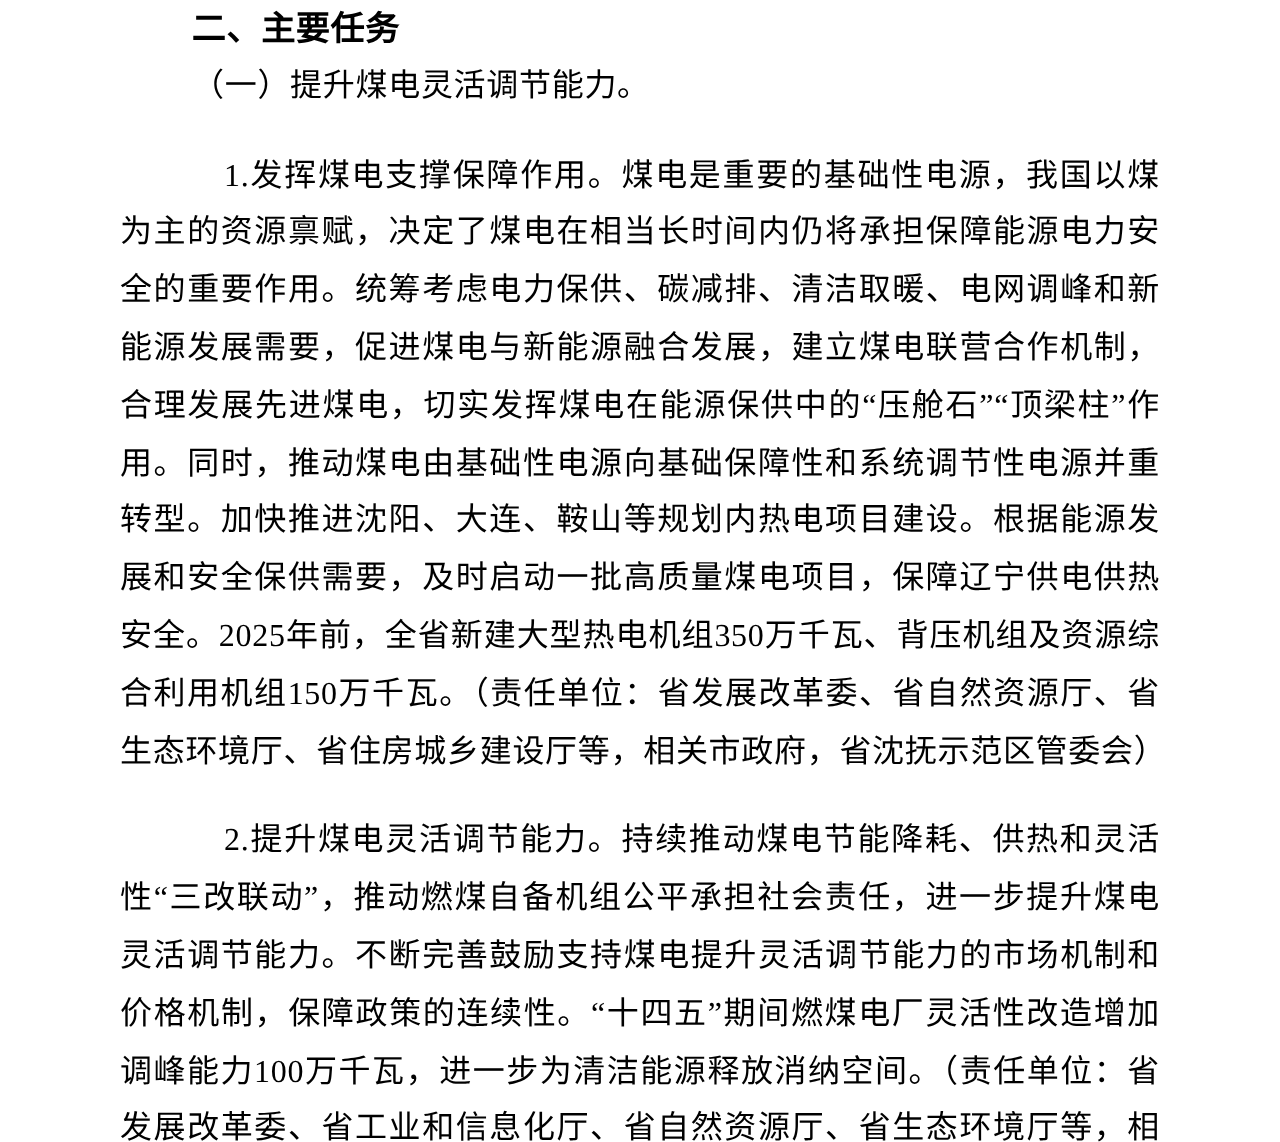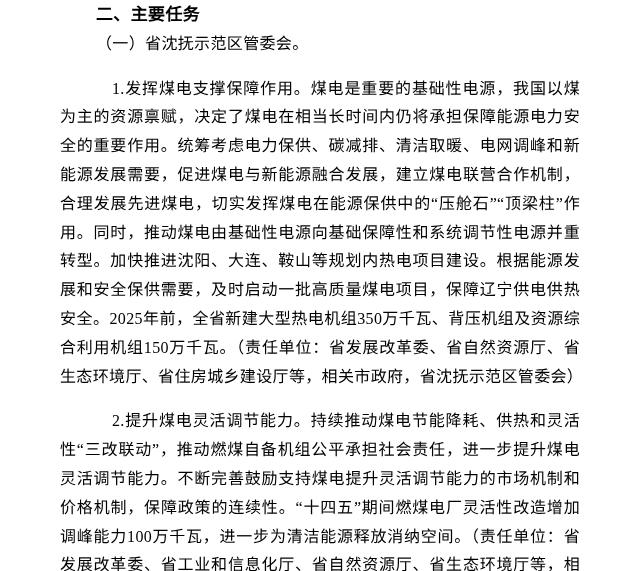--- a/index.html
+++ b/index.html
@@ -43,16 +43,16 @@
     text-align: justify;
     text-justify: inter-character;
     line-height: 28.8px;
   }
 </style>
 </head>
 <body>
 
 <div class="doc-page">
   <h2 class="doc-heading">二、主要任务</h2>
-  <p class="doc-subheading">（一）省沈抚示范区管委会。</p>
+  <p class="doc-subheading">（一）提升煤电灵活调节能力。</p>
   <p class="doc-para">1.发挥煤电支撑保障作用。煤电是重要的基础性电源，我国以煤为主的资源禀赋，决定了煤电在相当长时间内仍将承担保障能源电力安全的重要作用。统筹考虑电力保供、碳减排、清洁取暖、电网调峰和新能源发展需要，促进煤电与新能源融合发展，建立煤电联营合作机制，合理发展先进煤电，切实发挥煤电在能源保供中的“压舱石”“顶梁柱”作用。同时，推动煤电由基础性电源向基础保障性和系统调节性电源并重转型。加快推进沈阳、大连、鞍山等规划内热电项目建设。根据能源发展和安全保供需要，及时启动一批高质量煤电项目，保障辽宁供电供热安全。2025年前，全省新建大型热电机组350万千瓦、背压机组及资源综合利用机组150万千瓦。（责任单位：省发展改革委、省自然资源厅、省生态环境厅、省住房城乡建设厅等，相关市政府，省沈抚示范区管委会）</p>
   <p class="doc-para">2.提升煤电灵活调节能力。持续推动煤电节能降耗、供热和灵活性“三改联动”，推动燃煤自备机组公平承担社会责任，进一步提升煤电灵活调节能力。不断完善鼓励支持煤电提升灵活调节能力的市场机制和价格机制，保障政策的连续性。“十四五”期间燃煤电厂灵活性改造增加调峰能力100万千瓦，进一步为清洁能源释放消纳空间。（责任单位：省发展改革委、省工业和信息化厅、省自然资源厅、省生态环境厅等，相关市政府，省沈抚示范区管委会）</p>
 </div>
 
 </body></html>

